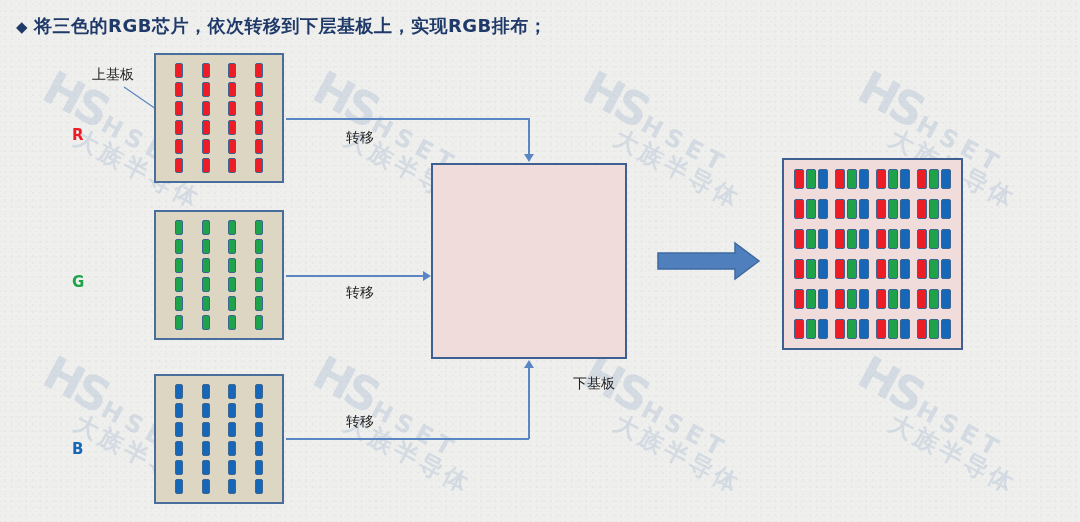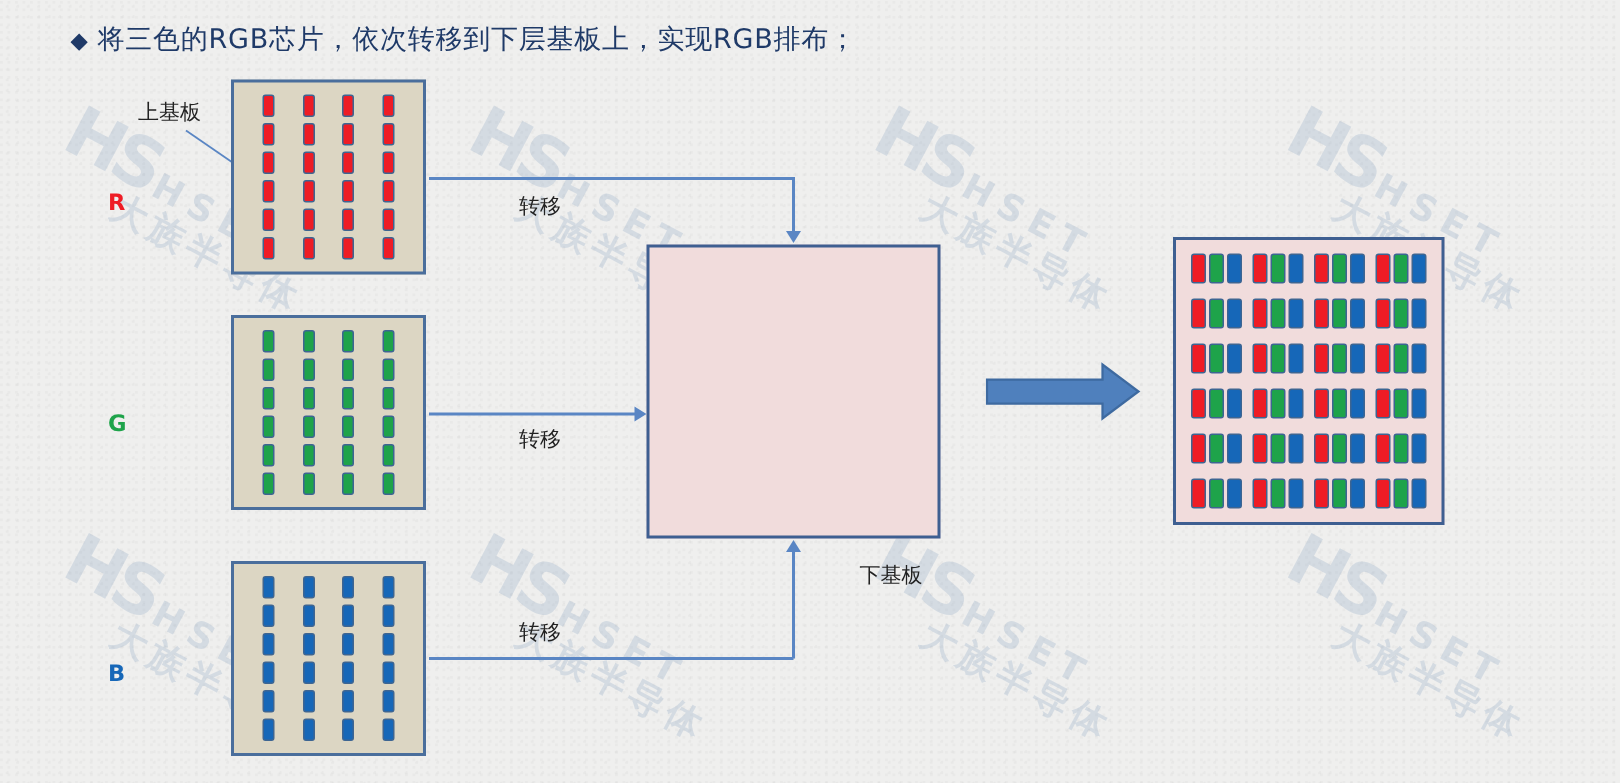--- a/index.html
+++ b/index.html
@@ -6,22 +6,22 @@
   body {
     width:1080px; height:522px; overflow:hidden; position:relative;
     background:#efefee;
     background-image:
       radial-gradient(circle at 20% 30%, rgba(0,0,0,0.025) 0 1px, transparent 1px),
       radial-gradient(circle at 70% 60%, rgba(0,0,0,0.03) 0 1px, transparent 1px);
     background-size: 5px 5px, 7px 7px;
     font-family: "DejaVu Sans", "Liberation Sans", sans-serif;
   }
   .title {
-    position:absolute; left:16px; top:14px; font-size:18px; font-weight:normal;
-    color:#1f3a68; letter-spacing:0.5px;margin-left:31px;
+    position:absolute; left:16px; top:14px; font-size:18px; font-weight:bold;
+    color:#1f3a68; letter-spacing:0.5px;
   }
   .title .bullet { margin-right:6px; font-size:15px; }
   .wm {
     position:absolute; color:rgba(120,150,185,0.22); font-weight:bold;
     transform:rotate(28deg); transform-origin:left top; pointer-events:none;
     white-space:nowrap;
   }
   .wm .logo { font-size:46px; letter-spacing:-4px; display:inline-block; }
   .wm .en { font-size:24px; letter-spacing:6px; margin-left:4px; }
   .wm .cn { font-size:24px; display:block; margin-left:50px; margin-top:-10px; letter-spacing:4px; }

